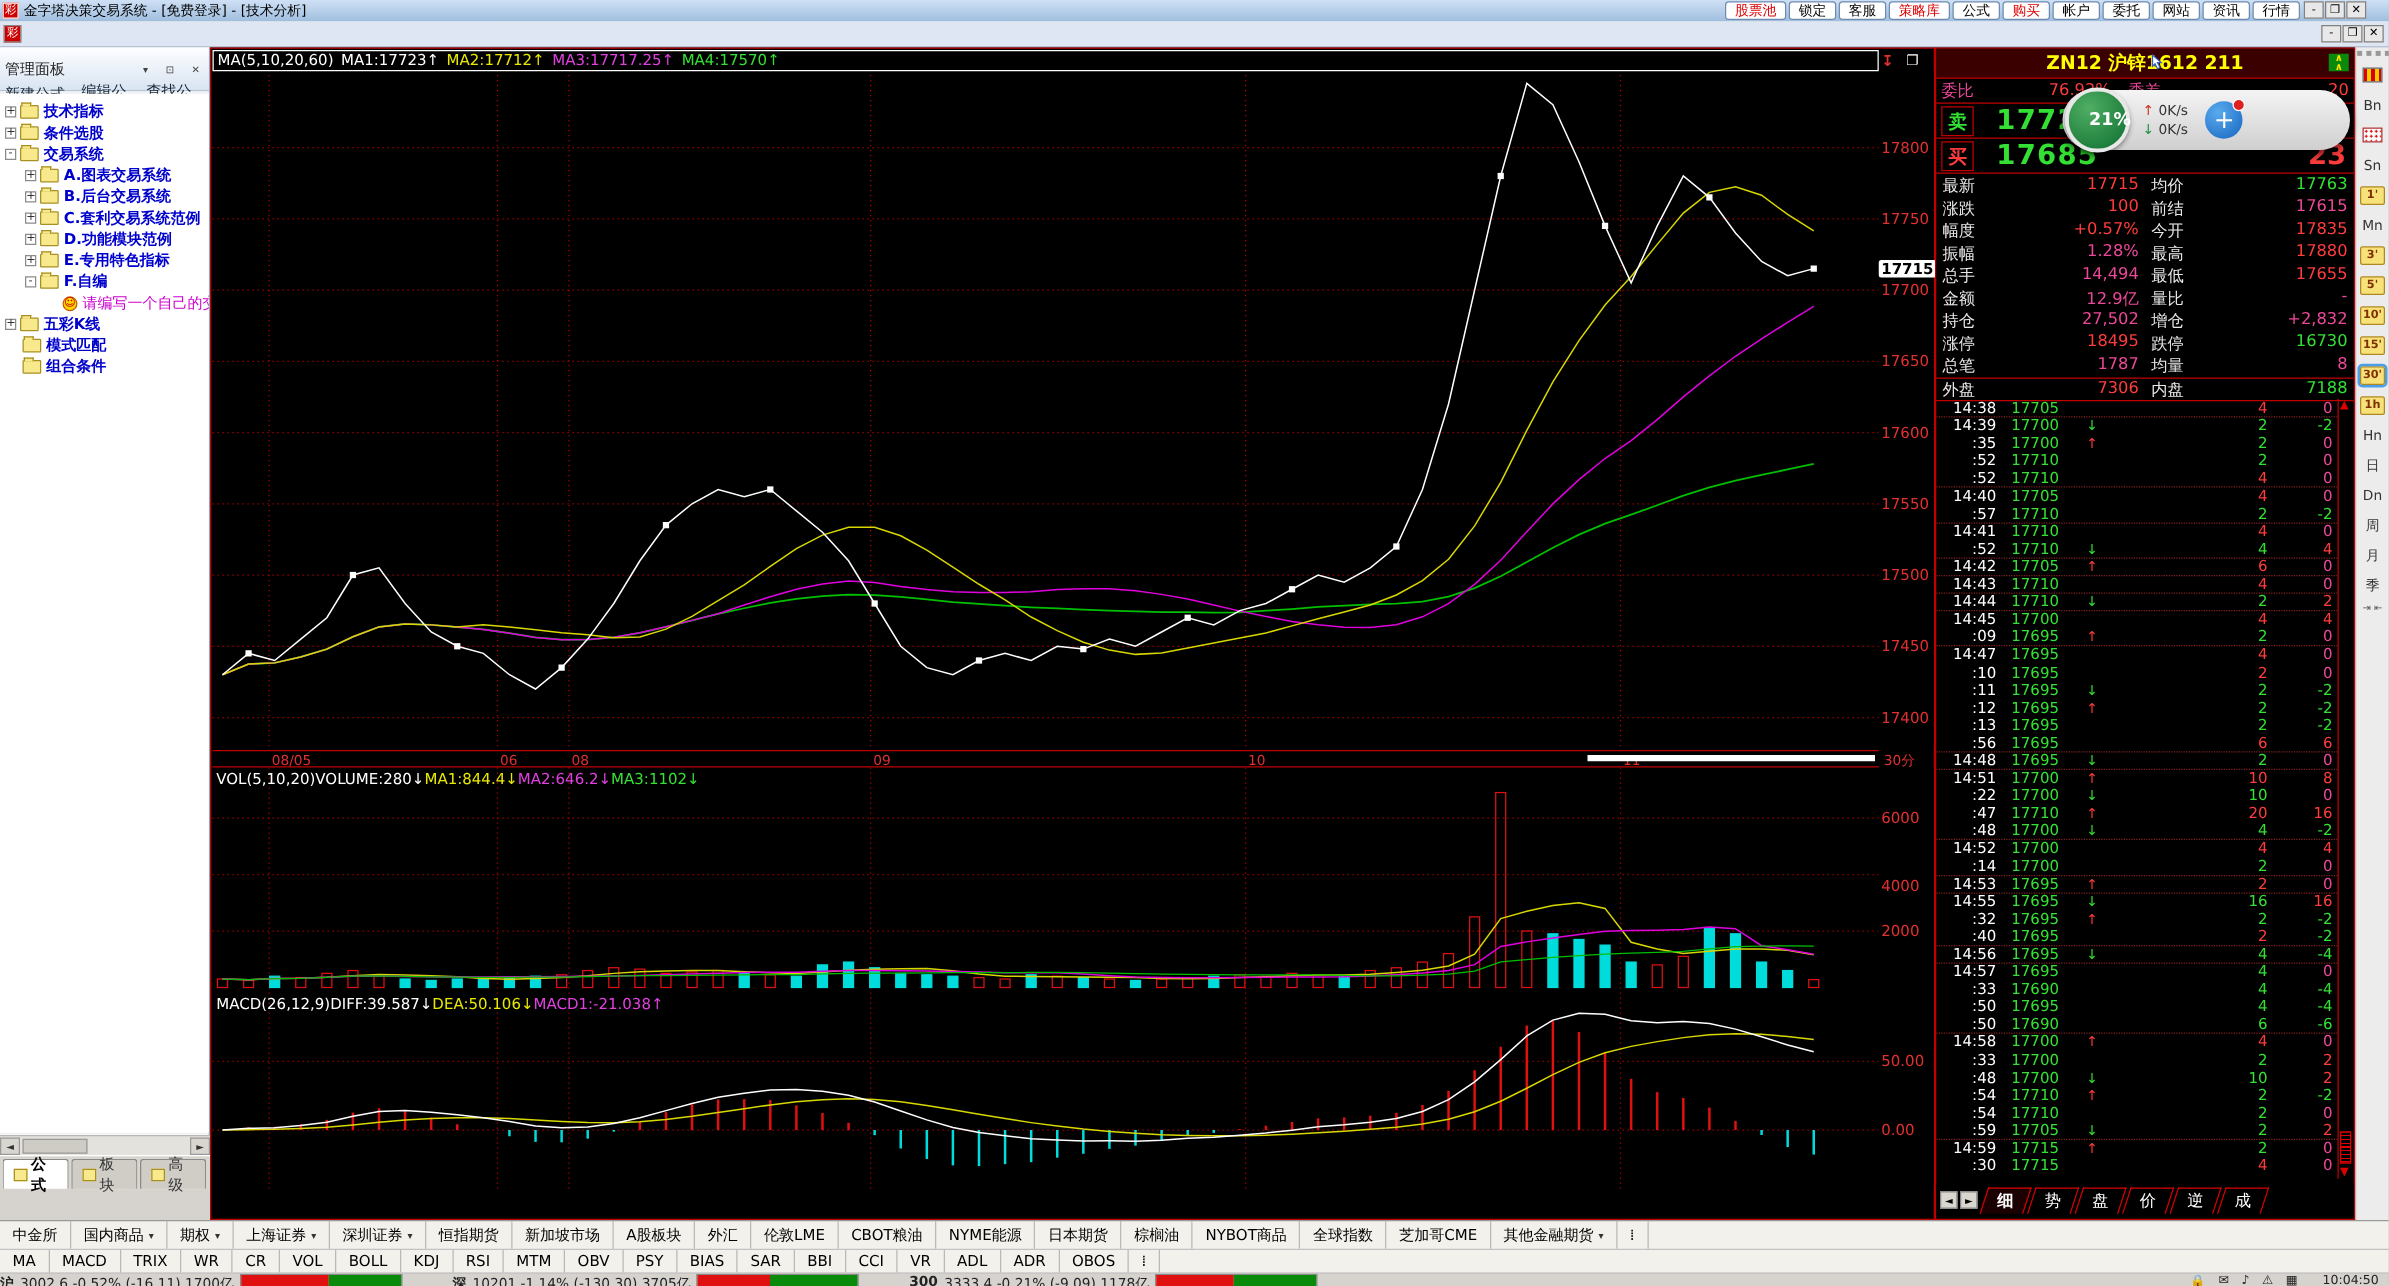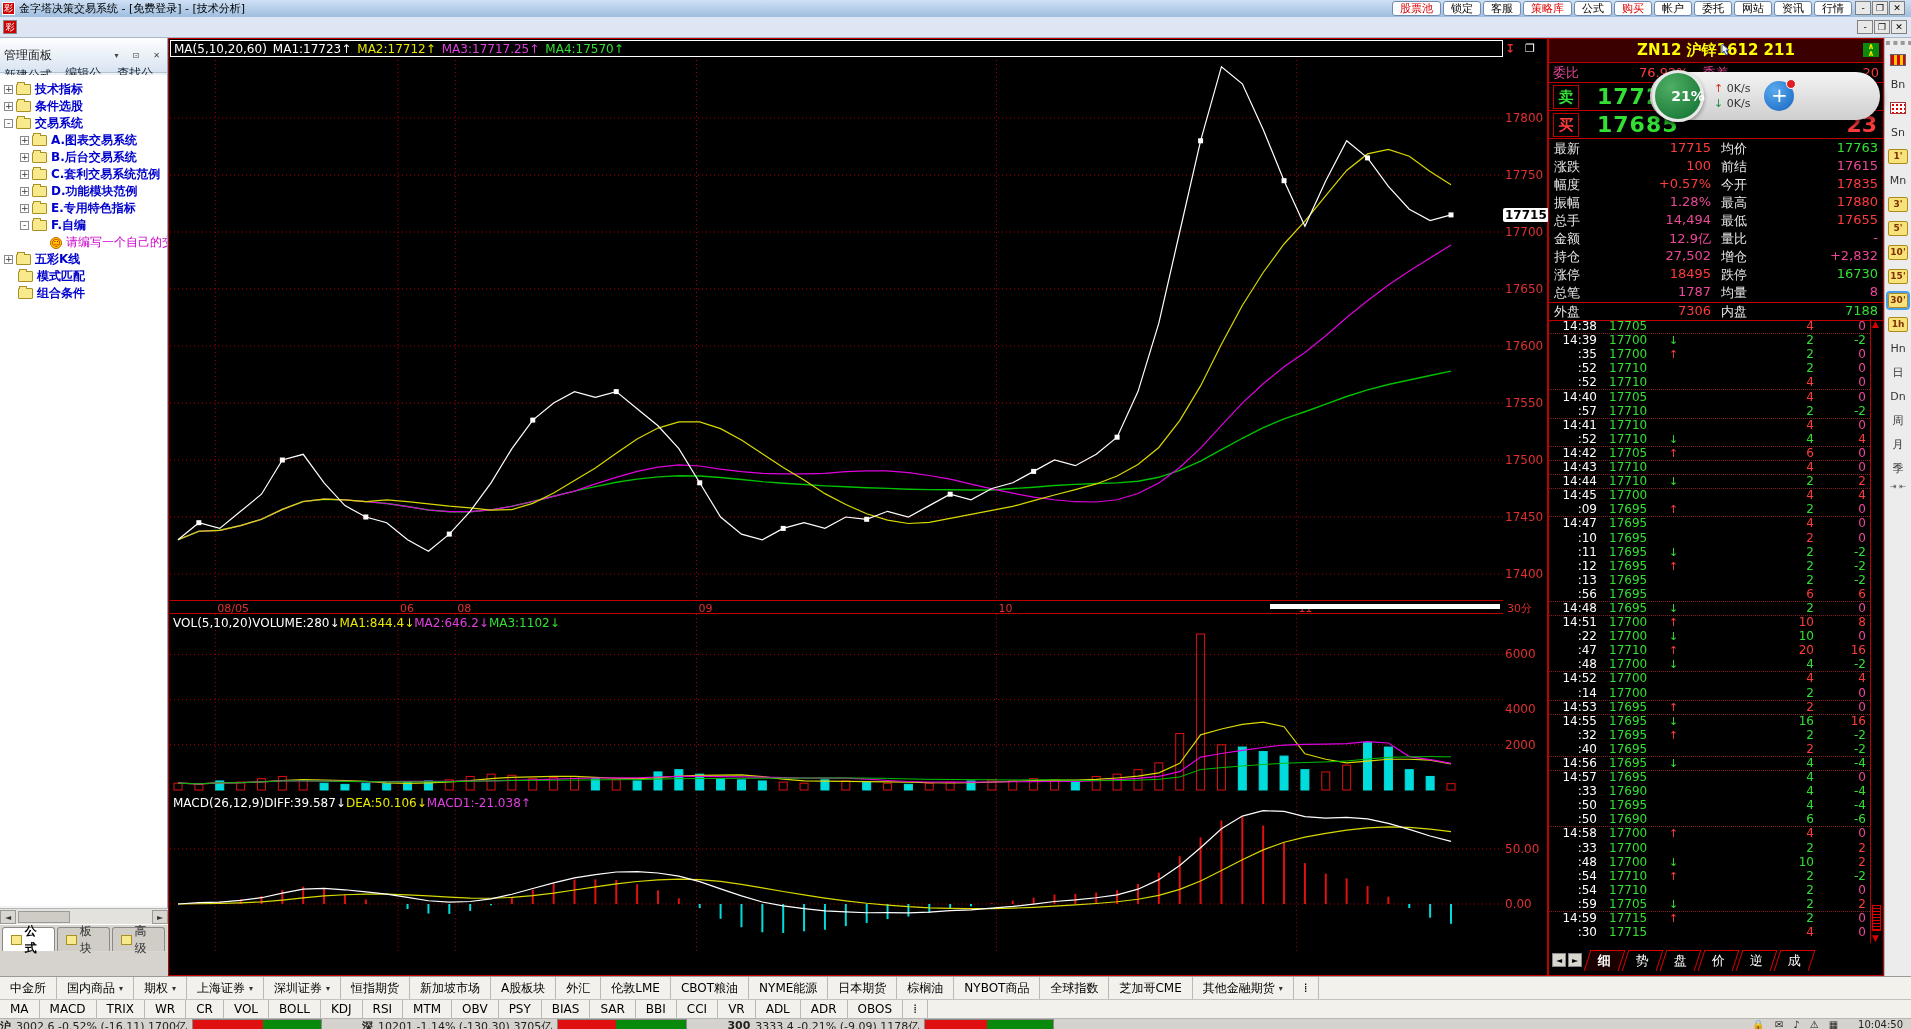--- a/index.html
+++ b/index.html
@@ -12,21 +12,21 @@
   #titlebar { left:0; top:0; width:1911px; height:17px;
     background:linear-gradient(#cfe0f5,#9fbede); display:flex; align-items:center;
     font-size:11px; color:#000; }
   #titlebar .appicon { width:13px; height:13px; background:#c00; border:1px solid #fff;
     margin:0 4px 0 2px; color:#fff; font-size:9px; line-height:11px; text-align:center; }
   #menubar { left:0; top:17px; width:1911px; height:21px; background:#dde6f2;
     border-bottom:1px solid #a9b6c9; display:flex; align-items:center; font-size:12px; }
   #menubar .mdiicon { width:14px; height:14px; background:#c00; border:1px solid #888;
     margin:0 8px 0 3px; color:#fff; font-size:9px; text-align:center; line-height:12px; }
   .menu-item { padding:2px 10px; cursor:default; }
-  #titlebar .tb-btns { margin-left:auto; display:flex; gap:2px; padding-right:6px; }
+  #titlebar .tb-btns { margin-left:auto; display:flex; gap:2px; padding-right:18px; }
   .tb-btn { background:#fff; border:1px solid #6f8cb0; border-radius:3px; font-size:11px;
     padding:0px 7px; height:15px; line-height:13px; color:#000; }
   .tb-btn.red { color:#d00; }
   .win-ctl { width:16px; height:14px; background:#e8e8e8; border:1px solid #808080;
     font-size:9px; line-height:12px; text-align:center; margin-left:1px;}
   #menubar .mdi-ctls { margin-left:auto; display:flex; padding-right:4px;}
 
   
   #sidebar { left:0; top:38px; width:168px; height:914px; background:#f2f4f6;
     border-right:1px solid #9aa5b1; }
@@ -59,21 +59,21 @@
     border-bottom:none; border-radius:3px 3px 0 0; background:#d0cdc7; margin-left:2px;
     display:flex; gap:3px; align-items:center; color:#333;}
   .sb-tab.active { background:#fff; font-weight:bold; color:#000;}
   .sb-tab .ticon { width:12px; height:10px; background:#f7e98c; border:1px solid #a89023;}
   .sb-tab-arrows { font-size:9px; color:#333; margin-left:4px; padding-top:6px; letter-spacing:4px;}
 
   
   #chartpanel { left:168px; top:38px; width:1380px; height:938px; background:#000;
     border:1px solid #c00000; }
   #chart-header { left:170px; top:40px; width:1333px; height:17px; background:#000;
-    border:1px solid #fff; display:flex; align-items:center; font-size:12px; padding-left:3px;
+    border:1px solid #fff; display:flex; font-size:12px; padding-left:3px;
     z-index:5; white-space:nowrap;}
   #chart-header span { margin-right:6px; }
   .axis-col { left:1503px; width:44px; background:#000; color:#e03030; font-size:12px; }
   #main-axis { top:56px; height:544px; }
   .axis-lab { position:absolute; left:2px; transform:translateY(-50%); }
   #price-tag { position:absolute; left:0px; transform:translateY(-50%); background:#fff;
     color:#000; font-weight:bold; padding:0 2px; font-size:12px; border-radius:2px;}
   #hdr-icons { left:1505px; top:42px; width:42px; height:16px; z-index:6; display:flex; gap:10px;}
   #hdr-icons .ic1 { color:#e03030; font-size:12px; font-weight:bold;}
   #hdr-icons .ic2 { color:#fff; font-size:11px;}

